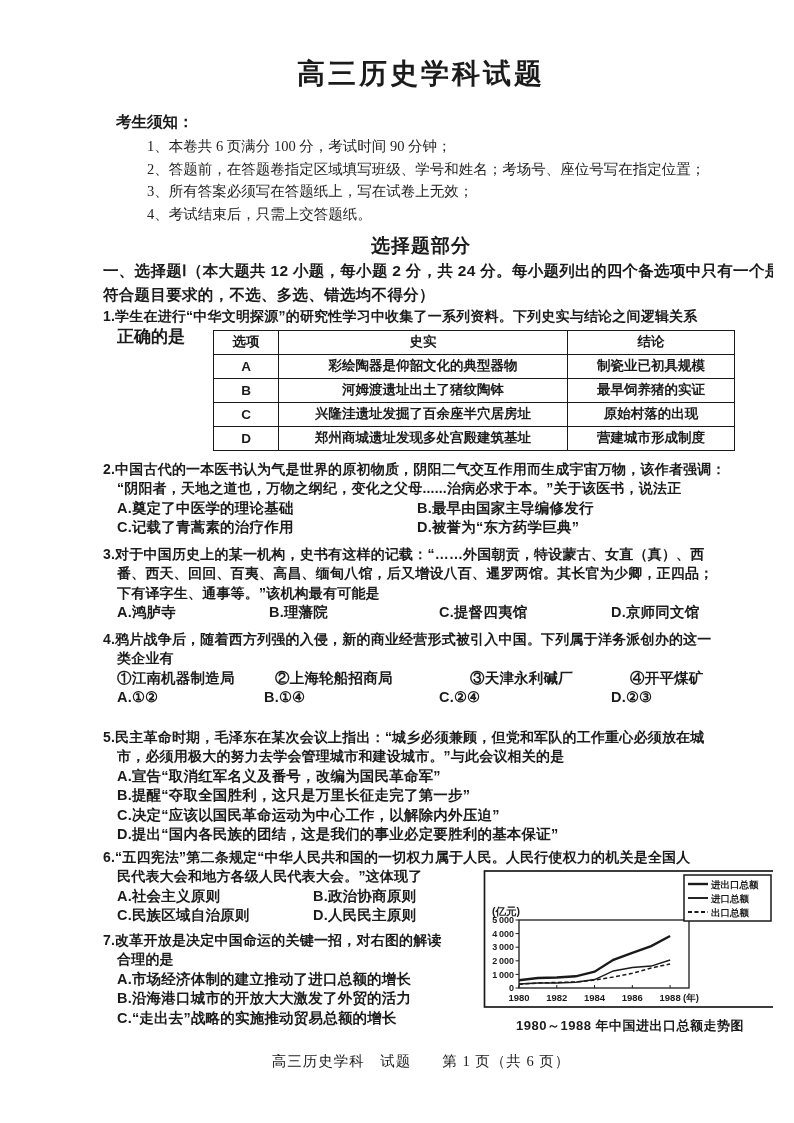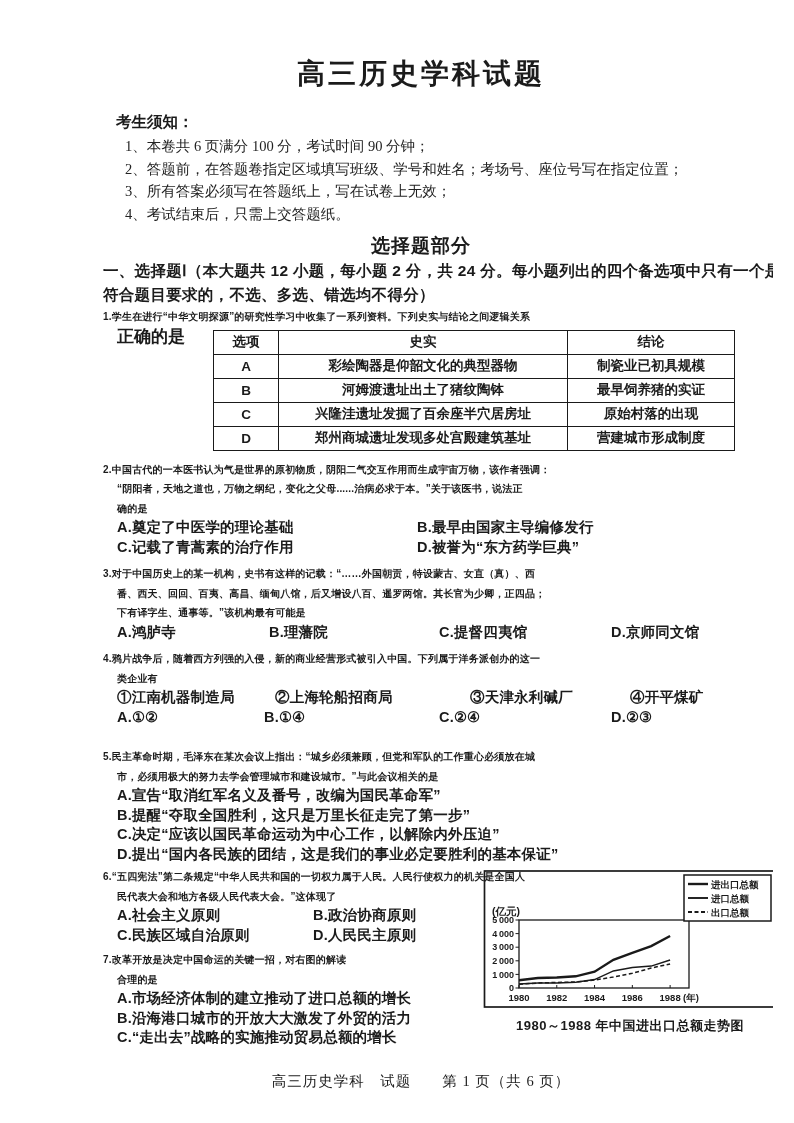--- a/index.html
+++ b/index.html
@@ -19,36 +19,36 @@
     text-align:center;
     font-size:28px;font-weight:700;letter-spacing:3px;
     line-height:36px;
   }
   .notice-title{
     margin-top:20px;margin-left:13px;
     font-size:15.5px;font-weight:700;line-height:23px;
     font-family:Liberation Mono, monospace;
   }
   .notice-item{
-    margin-left:22px;
+    margin-left:44px;
     font-size:14.5px;font-weight:400;line-height:22.5px;
     font-family:"Liberation Serif",serif;
     color:#222;
   }
   .section-title{
     margin-top:8px;text-align:center;
     font-size:19px;font-weight:700;line-height:26px;
     letter-spacing:1px;
   }
   .part-header{
     font-size:15.5px;font-weight:700;line-height:24px;letter-spacing:0.3px;
   }
   .q{margin:0;}
   .q-line{
-    font-size:10px;font-weight:600;line-height:19.5px;letter-spacing:0.2px;
+    font-size:14px;font-weight:600;line-height:19.5px;letter-spacing:0.2px;
     padding-left:14px;
   }
   .q-line.first{text-indent:-14px;}
   .qnum{font-weight:700;}
   .opts{padding-left:14px;font-size:14.5px;font-weight:600;line-height:19.5px;letter-spacing:0.2px;}
   .opt{display:inline-block;vertical-align:top;}
   
   .q1-row{display:flex;align-items:flex-start;}
   .q1-left{width:82px;flex:none;font-size:17px;font-weight:700;line-height:19.5px;padding-left:14px;}
   table.fact-table{
@@ -136,21 +136,20 @@
           <td>营建城市形成制度</td>
         </tr>
       </tbody>
         </table>
     </div>
   </div>
 
   <div class="q" id="q2">
     <div class="q-line first nowrap"><span class="qnum">2.</span><span>中国古代的一本医书认为气是世界的原初物质，阴阳二气交互作用而生成宇宙万物，该作者强调：</span></div>
     <div class="q-line nowrap">“阴阳者，天地之道也，万物之纲纪，变化之父母......治病必求于本。”关于该医书，说法正</div>
-    <div class="q-line nowrap">确的是</div>
     <div class="opts nowrap">
       <span class="opt" style="width:300px">A.奠定了中医学的理论基础</span><span class="opt">B.最早由国家主导编修发行</span>
     </div>
     <div class="opts nowrap">
       <span class="opt" style="width:300px">C.记载了青蒿素的治疗作用</span><span class="opt">D.被誉为“东方药学巨典”</span>
     </div>
   </div>
 
   <div class="q" id="q3">
     <div class="q-line first nowrap"><span class="qnum">3.</span><span>对于中国历史上的某一机构，史书有这样的记载：“……外国朝贡，特设蒙古、女直（真）、西</span></div>

